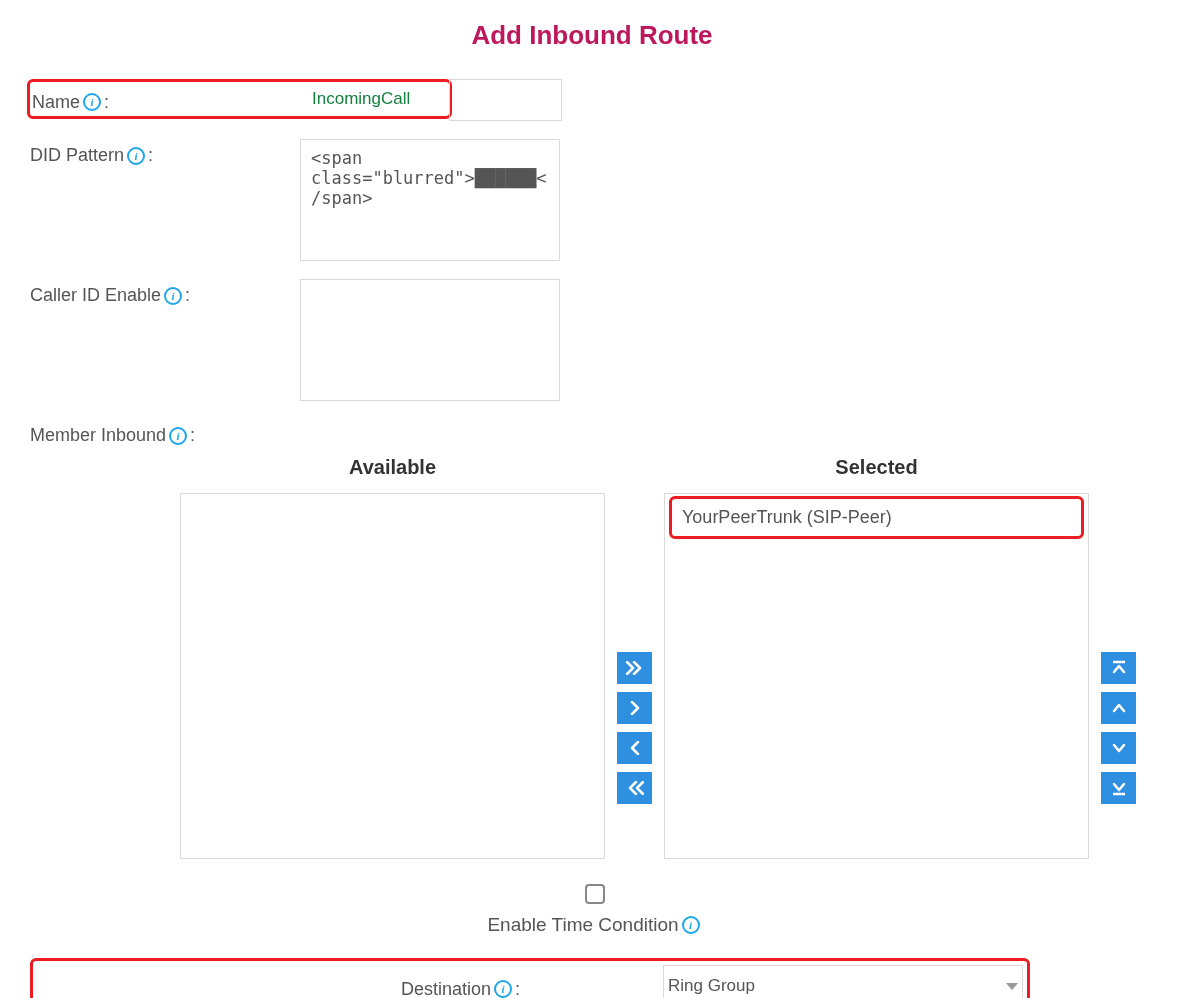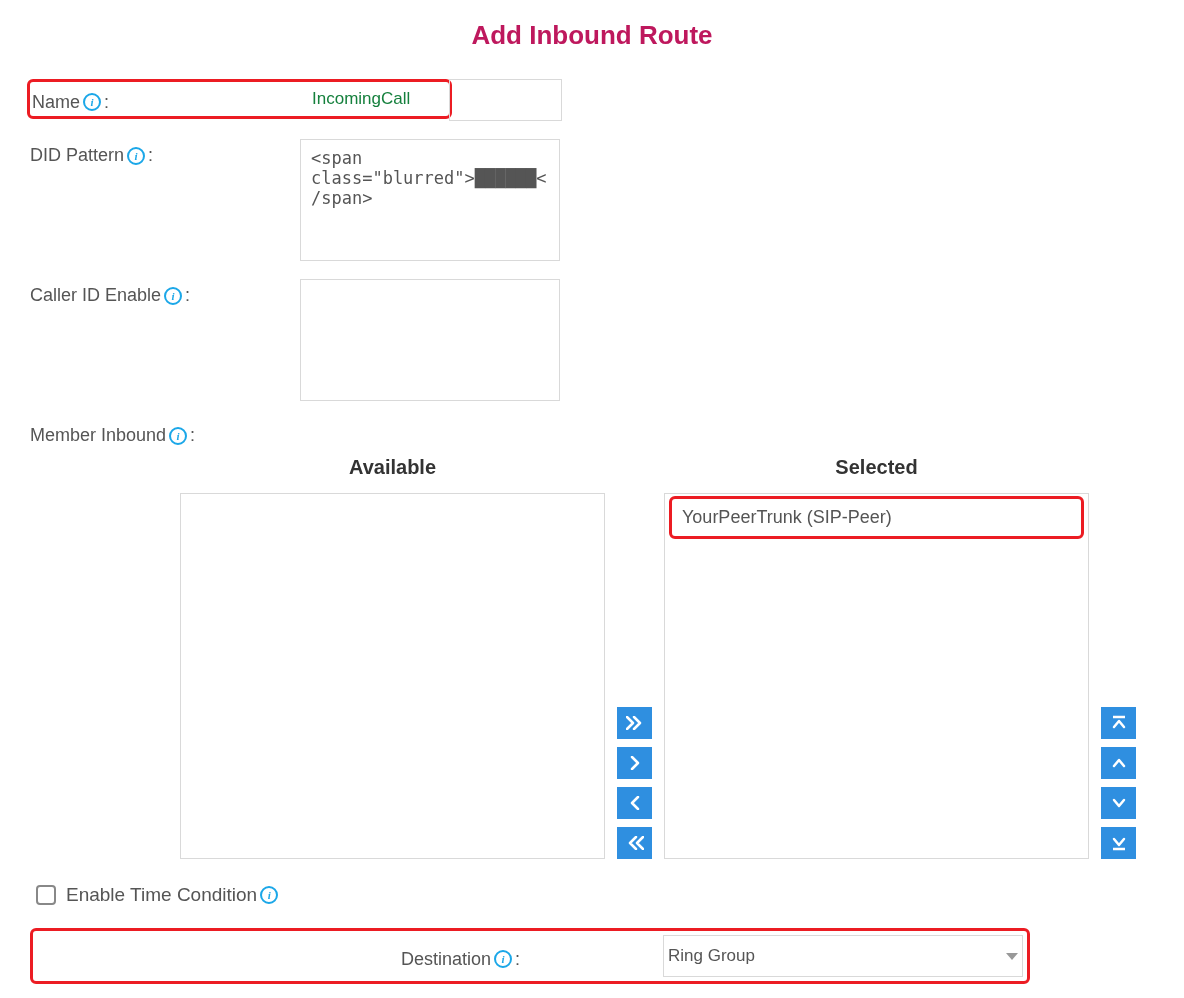--- a/index.html
+++ b/index.html
@@ -67,21 +67,21 @@
   }
   .redbox {
     border: 3px solid #ec1c23;
     border-radius: 6px;
     padding: 2px;
     margin-left: -3px;
   }
   .member-row { margin-bottom: 10px; }
   .transfer-wrap {
     display: flex;
-    align-items: flex-end;
+    align-items: center;
     gap: 12px;
     margin-left: 150px;
     margin-bottom: 25px;
   }
   .transfer-col {
     display: flex;
     flex-direction: column;
     align-items: center;
   }
   .transfer-header {
@@ -121,20 +121,21 @@
     justify-content: center;
     cursor: pointer;
     font-size: 17px;
     font-weight: bold;
   }
   .checkbox-row {
     display: flex;
     align-items: center;
     gap: 10px;
     margin: 6px 0 22px 6px;
+    flex-direction: column;
   }
   .chk {
     width: 20px;
     height: 20px;
     border: 2px solid #888;
     border-radius: 4px;
     background: #fff;
     cursor: pointer;
   }
   .chk-label {

